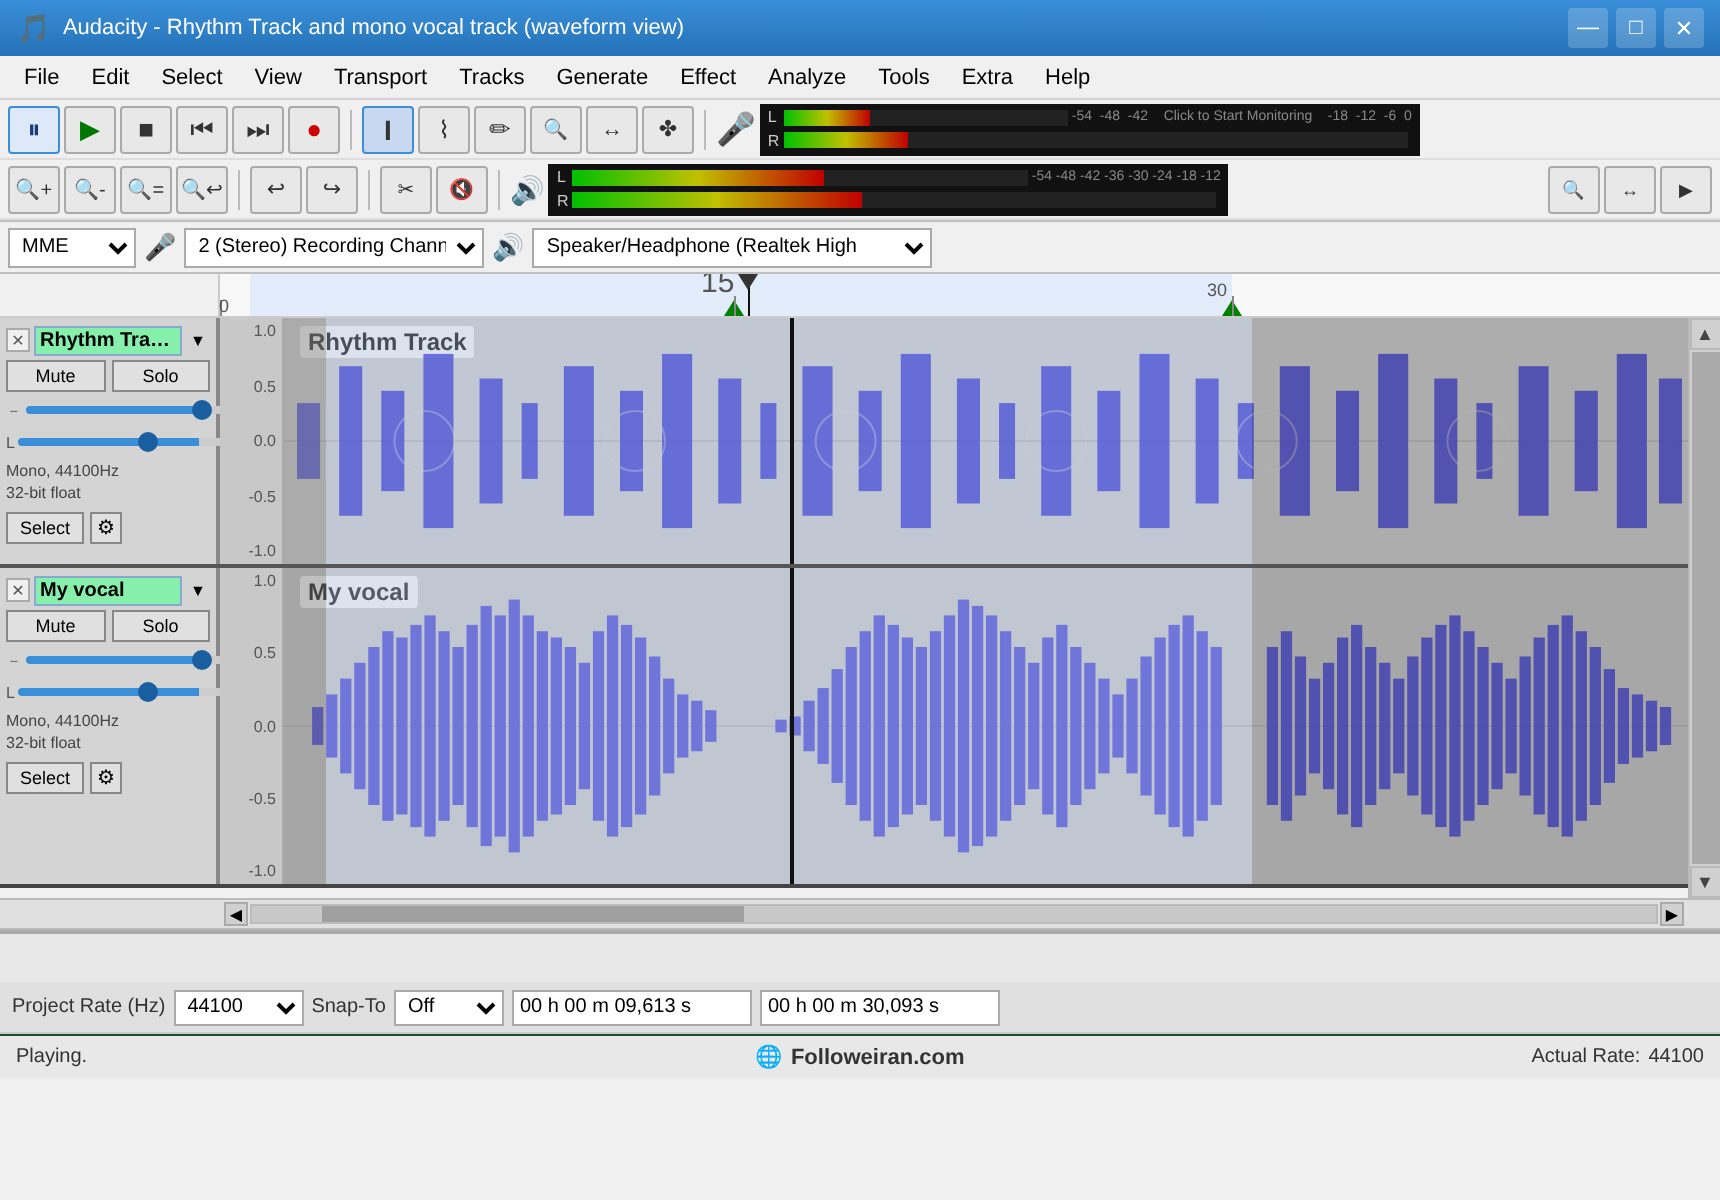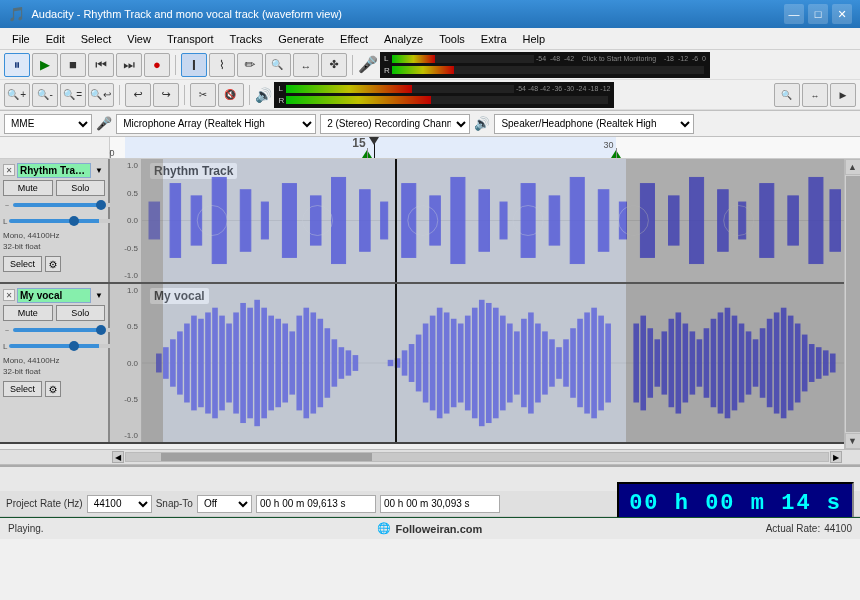--- a/index.html
+++ b/index.html
@@ -445,27 +445,24 @@
       </div>
     </div>
 
     <button class="tb-btn" style="margin-left:auto; font-size:9px;">🔍</button>
     <button class="tb-btn" style="font-size:9px;">↔</button>
     <button class="tb-btn" style="font-size:9px;">▶</button>
   </div>
 </div>
 
 <div id="devicebar">
-  <select class="device-select" style="width:88px;">
+  <select class="device-select" style="width:64px;">
     <option>MME</option>
   </select>
   <span style="font-size:13px;">🎤</span>
-  <select class="device-select" style="width:200px;">
-    <option>Microphone Array (Realtek High</option>
-  </select>
   <select class="device-select" style="width:150px;">
     <option>2 (Stereo) Recording Chann ...</option>
   </select>
   <span style="font-size:13px;">🔊</span>
   <select class="device-select" style="width:200px;">
     <option>Speaker/Headphone (Realtek High</option>
   </select>
 </div>
 
 <div id="ruler">
@@ -475,21 +472,21 @@
     <div style="position:absolute; left:2%; right:31%; top:0; bottom:0; background:rgba(180,210,255,0.3);"></div>
 
     <div class="ruler-tick" style="left:0%;">
       <div class="tick-line" style="height:8px;"></div>
       <span class="tick-label" style="bottom:0; font-size:9px; color:#555; position:absolute; left:2px;">0</span>
     </div>
 
     <div class="ruler-tick" style="left:35%;">
       <div style="position:absolute; bottom:0; left:0; width:0; height:0; border-left:5px solid transparent; border-right:5px solid transparent; border-bottom:8px solid green; transform:translateX(-5px);"></div>
       <div class="tick-line" style="height:10px; position:absolute; bottom:0; left:0;"></div>
-      <span class="tick-label" style="position:absolute; bottom:8px; left:-8px; font-size:12px; color:#555;font-weight:bold;">15</span>
+      <span class="tick-label" style="position:absolute; bottom:8px; left:-8px; font-size:15px; color:#555;">15</span>
     </div>
 
     <div class="ruler-tick" style="left:69%;">
       <div style="position:absolute; bottom:0; left:0; width:0; height:0; border-left:5px solid transparent; border-right:5px solid transparent; border-bottom:8px solid green; transform:translateX(-5px);"></div>
       <div class="tick-line" style="height:10px; position:absolute; bottom:0; left:0;"></div>
       <span class="tick-label" style="position:absolute; bottom:8px; left:-8px; font-size:9px; color:#555;">30</span>
     </div>
 
     <div style="position:absolute; left:36%; top:0; bottom:0; width:1px; background:#111;"></div>
     <div style="position:absolute; left:calc(36% - 5px); top:0; width:0; height:0; border-left:5px solid transparent; border-right:5px solid transparent; border-top:8px solid #333;"></div>
@@ -787,23 +784,20 @@
     <select class="select-sm" style="width:65px;">
       <option>44100</option>
     </select>
     <label class="label-sm">Snap-To</label>
     <select class="select-sm" style="width:55px;">
       <option>Off</option>
     </select>
     <input type="text" class="input-sm" style="width: 120px;" value="00 h 00 m 09,613 s">
     <input type="text" class="input-sm" style="width: 120px;" value="00 h 00 m 30,093 s">
 
-    <div id="digital-clock" style="margin-left:auto;">
-      <span>00 h 00 m 14 s</span>
-    </div>
   </div>
 </div>
 
 <div id="statusbar" style="height:22px; background:#e8e8e8; border-top:1px solid #14532d; display:flex; align-items:center; padding:0 8px; justify-content:space-between; position:relative;">
   <span class="status-text">Playing.</span>
 
   <div style="position:absolute; left:50%; transform:translateX(-50%); display:flex; align-items:center; gap:4px; font-size:11px; color:#333; font-weight:bold;">
     <span>🌐</span>
     <span>Followeiran.com</span>
   </div>

